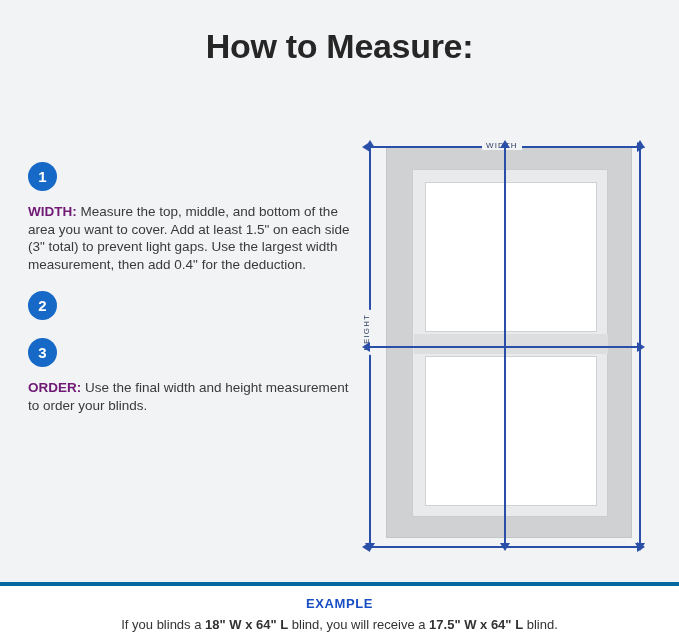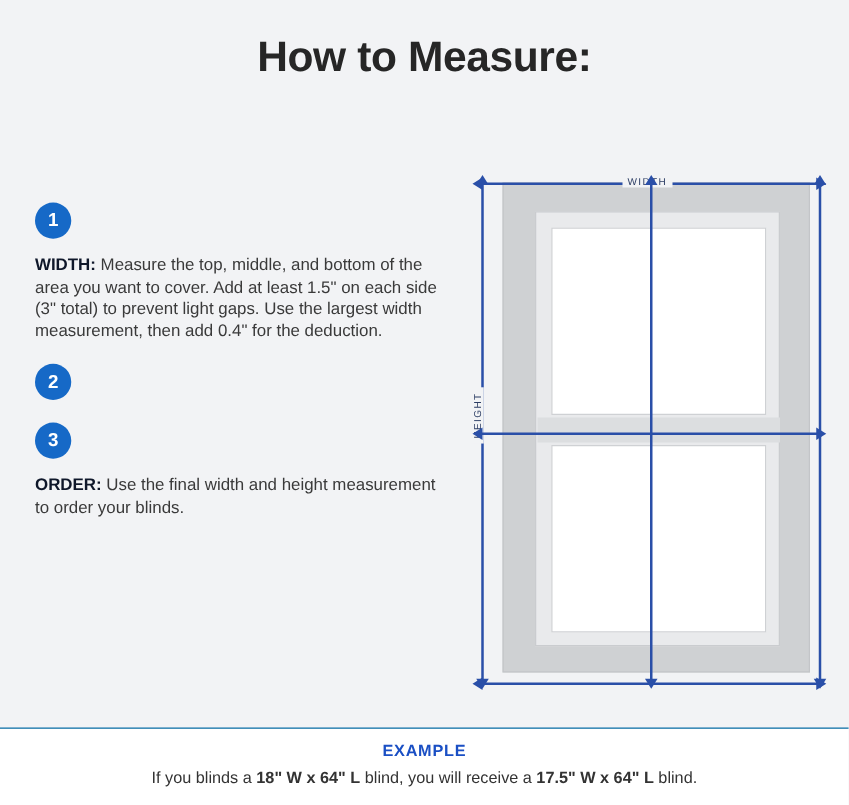--- a/index.html
+++ b/index.html
@@ -73,29 +73,29 @@
     justify-content: center;
     margin-bottom: 12px;
   }
   .step-text {
     font-size: 13.5px;
     line-height: 17.5px;
     color: #3a3a3a;
   }
   .step-text b {
     font-weight: bold;
-    color: #0f172a;
+    color: #701a75;
   }
   .step-2 { margin-top: 2px; }
   .step-3 { margin-top: 2px; }
 
   
   .diagram {
     position: absolute;
-    left: 372px;
+    left: 356px;
     top: 132px;
     width: 296px;
     height: 432px;
   }
   .win-outer {
     position: absolute;
     left: 30px;
     top: 14px;
     width: 246px;
     height: 392px;
@@ -188,21 +188,21 @@
     padding: 4px 0;
   }
 
   
   .footer {
     position: absolute;
     left: 0;
     bottom: 0;
     width: 679px;
     background: #ffffff;
-    border-top: 1px solid #0369a1;
+    border-top: 4px solid #0369a1;
     height: 62px;
     text-align: center;
     box-sizing: border-box;
     padding-top: 10px;
   }
   .footer-title {
     font-size: 13px;
     font-weight: bold;
     color: #1a4fc4;
     letter-spacing: 0.6px;

